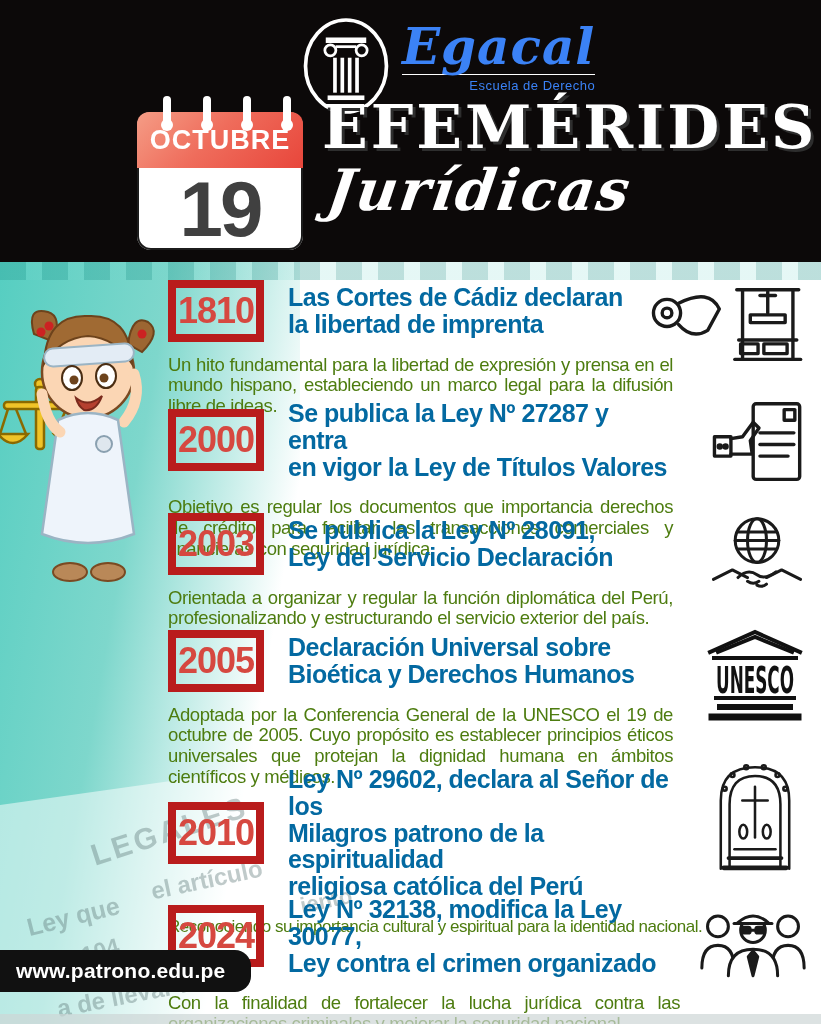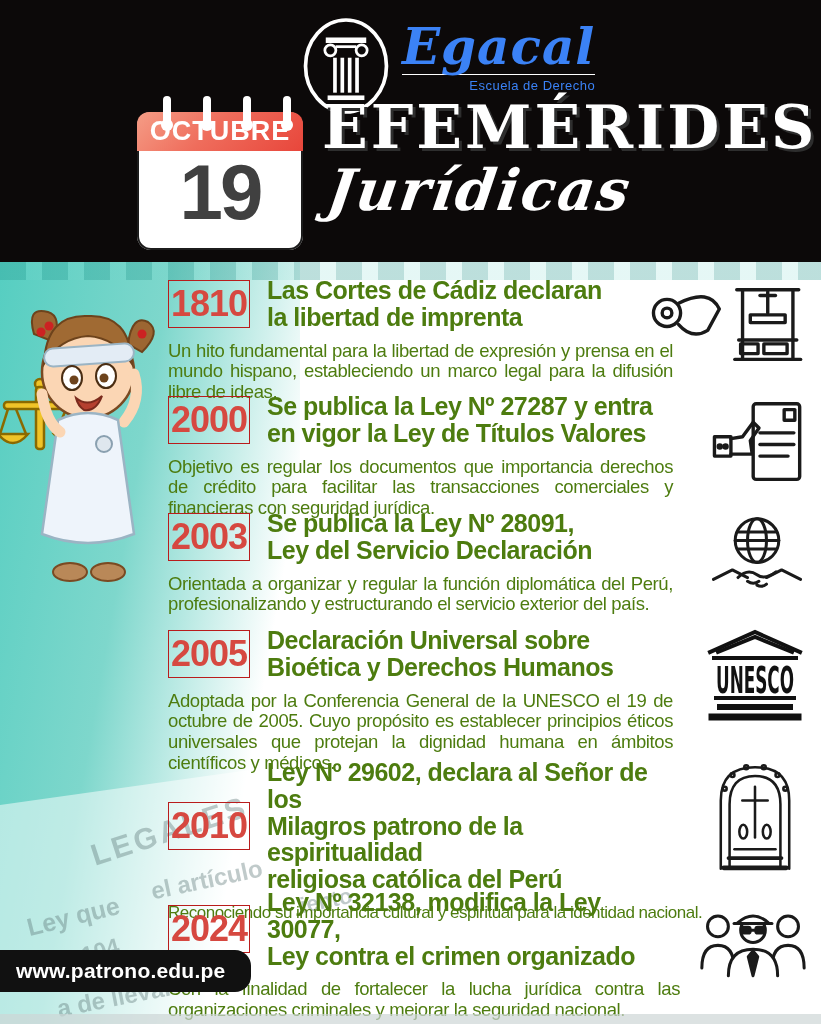--- a/index.html
+++ b/index.html
@@ -11,21 +11,21 @@
   .logo{position:absolute;left:300px;top:14px;display:flex;align-items:flex-start;}
   .logo-emblem{width:92px;height:104px;}
   .logo-text{margin-left:10px;margin-top:8px;color:#3b82f6;}
   .brand-name{font-family:"DejaVu Serif", serif;font-style:italic;font-weight:bold;
               font-size:50px;line-height:1;letter-spacing:1px;}
   .brand-tagline{font-size:13px;letter-spacing:.5px;text-align:right;margin-top:2px;
                  border-top:1px solid #fff;padding-top:3px;}
 
   .calendar{position:absolute;left:137px;top:112px;width:166px;height:138px;
             background:#fff;border-radius:14px;box-shadow:0 0 0 2px #1c1c1c inset;}
-  .cal-top{height:39px;border-radius:12px 12px 0 0;
+  .cal-top{height:56px;border-radius:12px 12px 0 0;
            background:linear-gradient(135deg,#f59d86 0%,#ef6d5c 45%,#e8463b 100%);
            display:flex;align-items:center;justify-content:center;}
   .cal-month{color:#fff;font-weight:bold;font-size:27px;letter-spacing:1px;}
   .cal-bottom{height:82px;display:flex;align-items:center;justify-content:center;}
   .cal-day{color:#404040;font-weight:bold;font-size:78px;letter-spacing:-3px;
            font-family:"Liberation Sans", sans-serif;}
   .cal-pin{position:absolute;top:-16px;width:8px;height:34px;background:#fff;border-radius:4px;}
   .cal-pin::after{content:"";position:absolute;left:-2px;bottom:-1px;width:12px;height:12px;
                   background:#fff;border-radius:50%;}
   .pin1{left:26px}.pin2{left:66px}.pin3{left:106px}.pin4{left:146px}
@@ -53,25 +53,25 @@
   .wm4{left:56px;top:718px;font-size:24px;transform:rotate(-11deg);}
   .wm5{left:300px;top:626px;font-size:22px;transform:rotate(-12deg);}
   .bottom-strip{position:absolute;bottom:0;left:0;right:0;height:10px;background:#cdd6d6;opacity:.7;}
 
   .justice-girl{position:absolute;left:-4px;top:10px;}
 
   .entry{position:absolute;left:168px;right:6px;}
   .e0{top:14px}.e1{top:130px}.e2{top:247px}.e3{top:364px}.e4{top:496px}.e5{top:626px}
   .entry-main{width:512px;}
   .entry-head{display:flex;align-items:center;gap:16px;}
-  .year-badge{flex:0 0 auto;border:1px solid #b91c1c;color:#d64840;font-weight:bold;
+  .year-badge{flex:0 0 auto;border:8px solid #b91c1c;color:#d64840;font-weight:bold;
               font-size:36px;letter-spacing:-1px;width:80px;text-align:center;
               padding:3px 0;line-height:1.1;background:transparent;}
-  .entry-title{font-weight:bold;color:#4d7c0f;font-size:25px;line-height:1.07;
-               letter-spacing:-0.5px;white-space:pre-line;margin:1px;}
+  .entry-title{font-weight:bold;color:#0369a1;font-size:25px;line-height:1.07;
+               letter-spacing:-0.5px;white-space:pre-line;margin:8px;}
   .entry-desc{margin:9px 0 0 0;font-size:18.5px;line-height:1.12;color:#4d7c0f;
               letter-spacing:-0.4px;text-align:justify;max-width:505px;}
   .e4 .entry-desc{max-width:640px;font-size:17px;letter-spacing:-0.5px;white-space:nowrap;text-align:left;}
   .e5 .entry-desc{max-width:540px;}
   .entry-icon{position:absolute;top:0;right:0;display:flex;justify-content:center;}
   .e0 .entry-icon{top:4px;right:0;}
   .e1 .entry-icon{top:6px;right:4px;}
   .e2 .entry-icon{top:6px;right:8px;}
   .e3 .entry-icon{top:0px;right:4px;}
   .e4 .entry-icon{top:0px;right:16px;}

